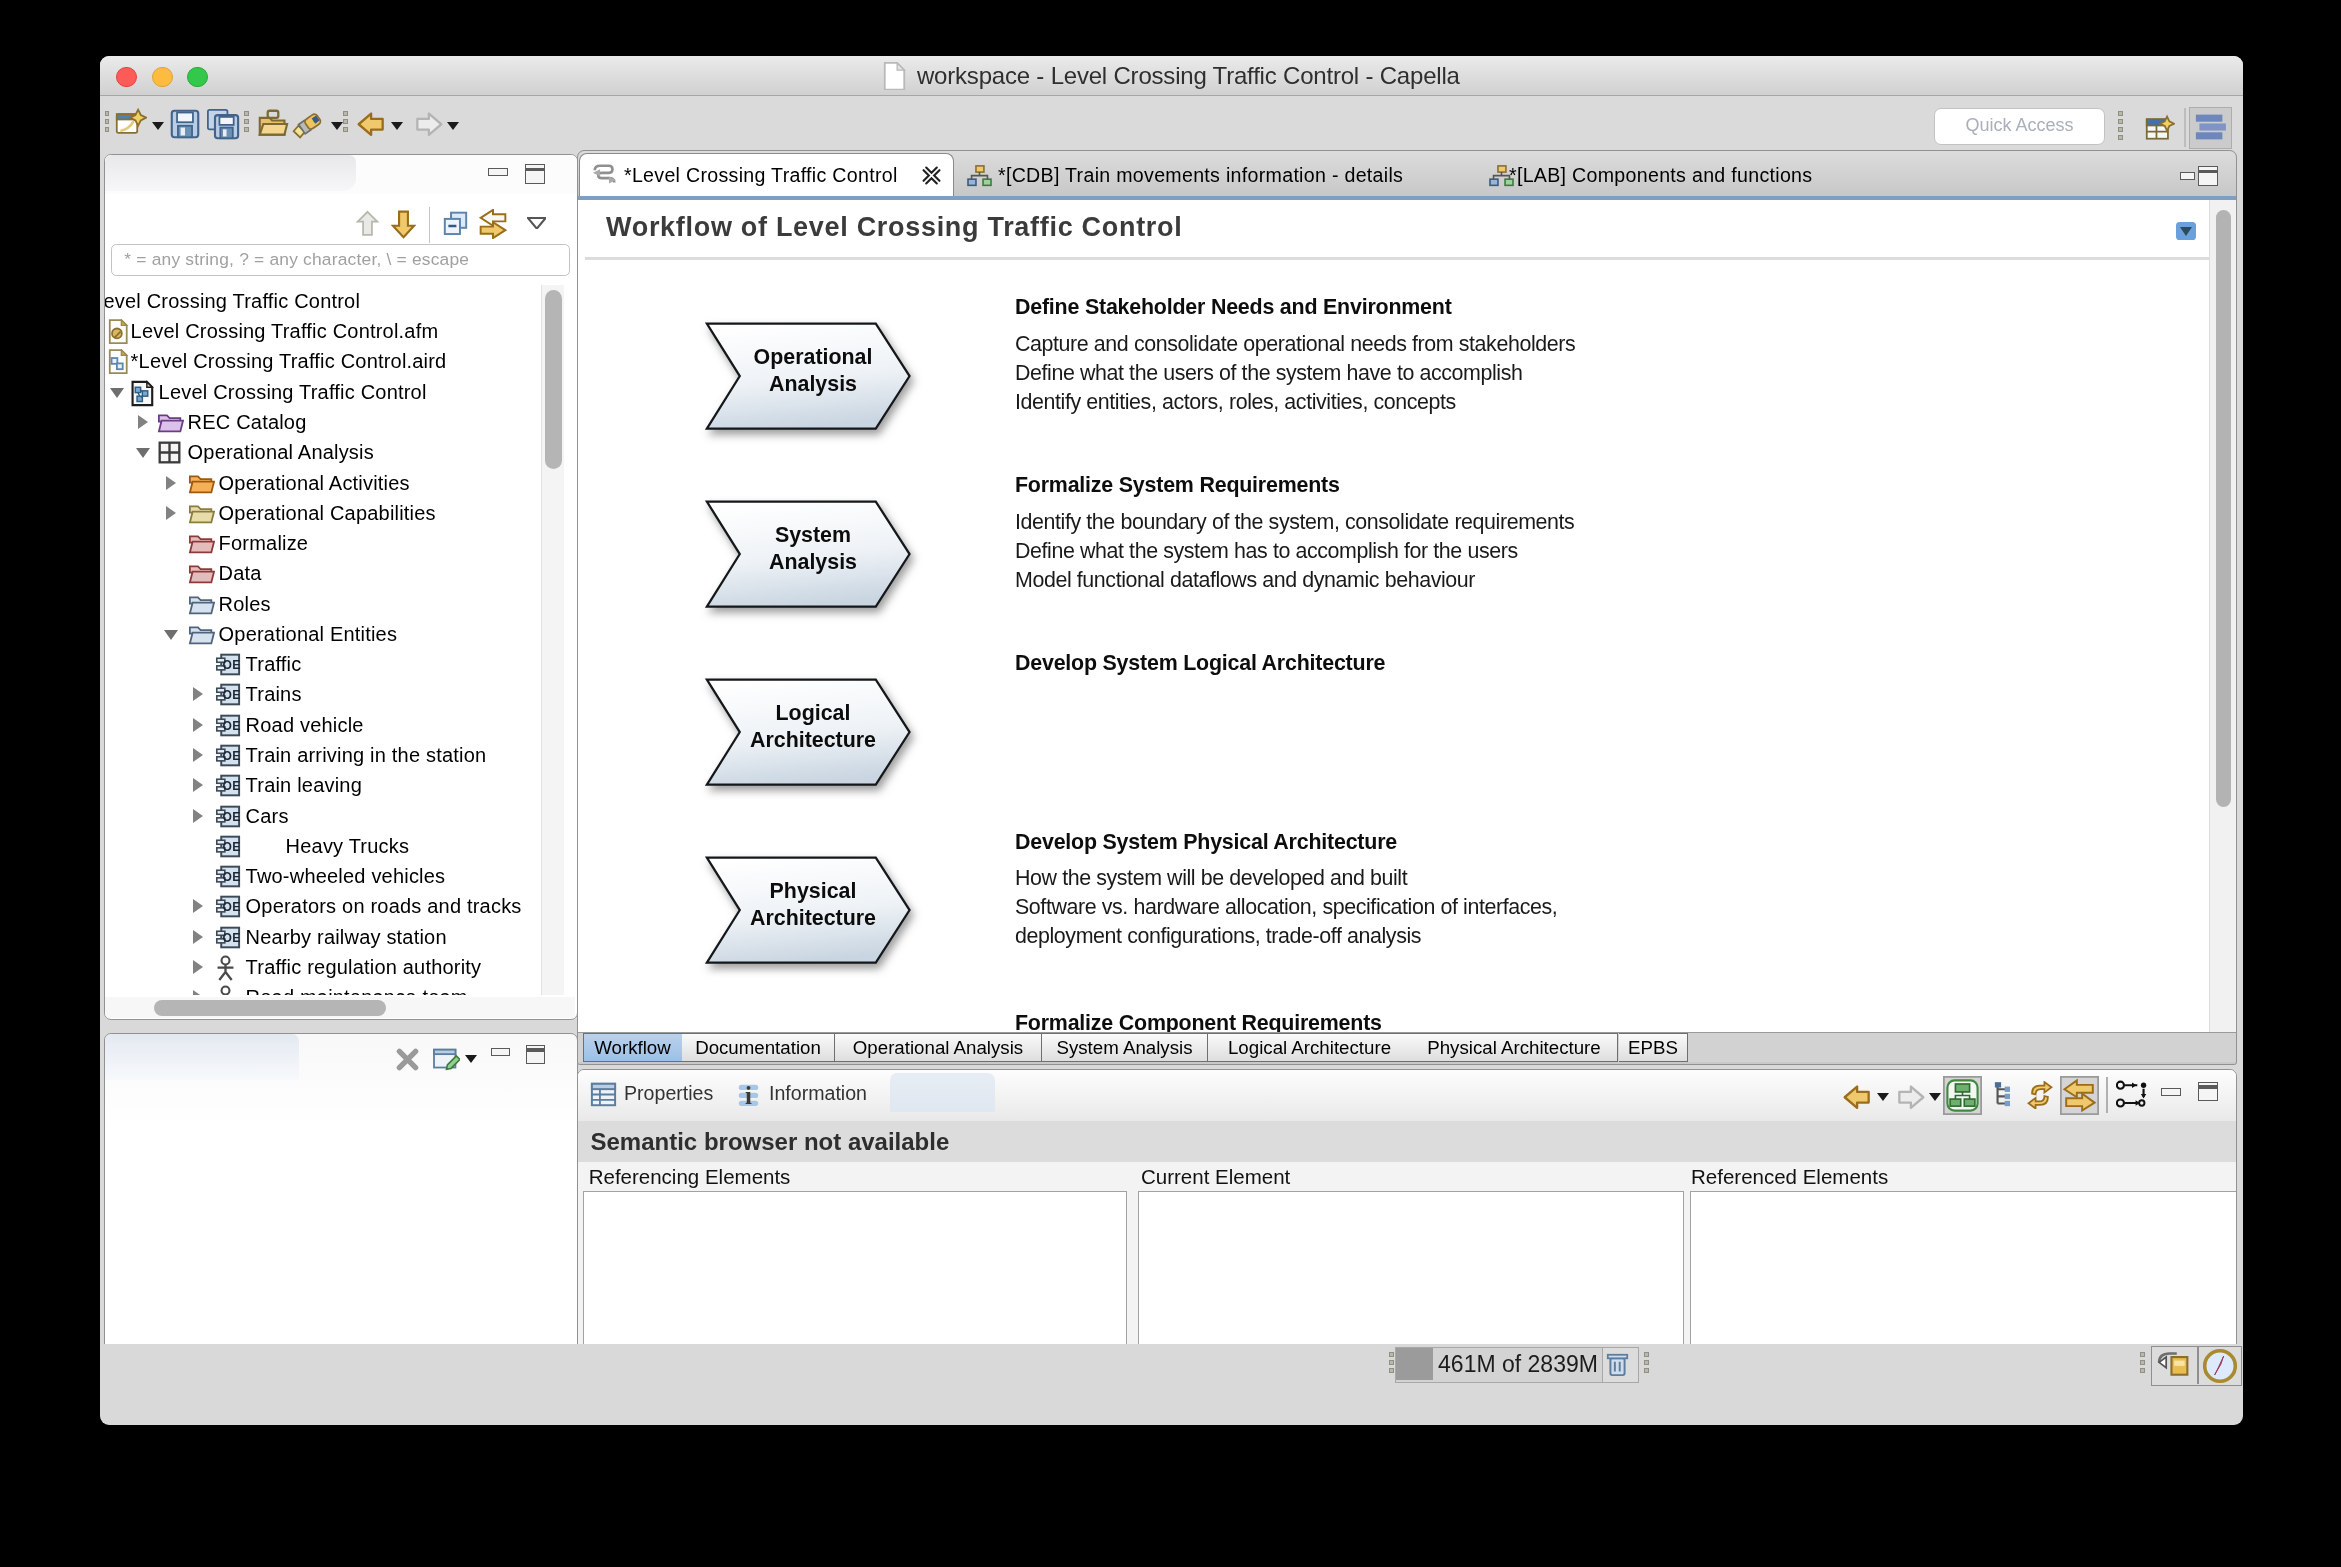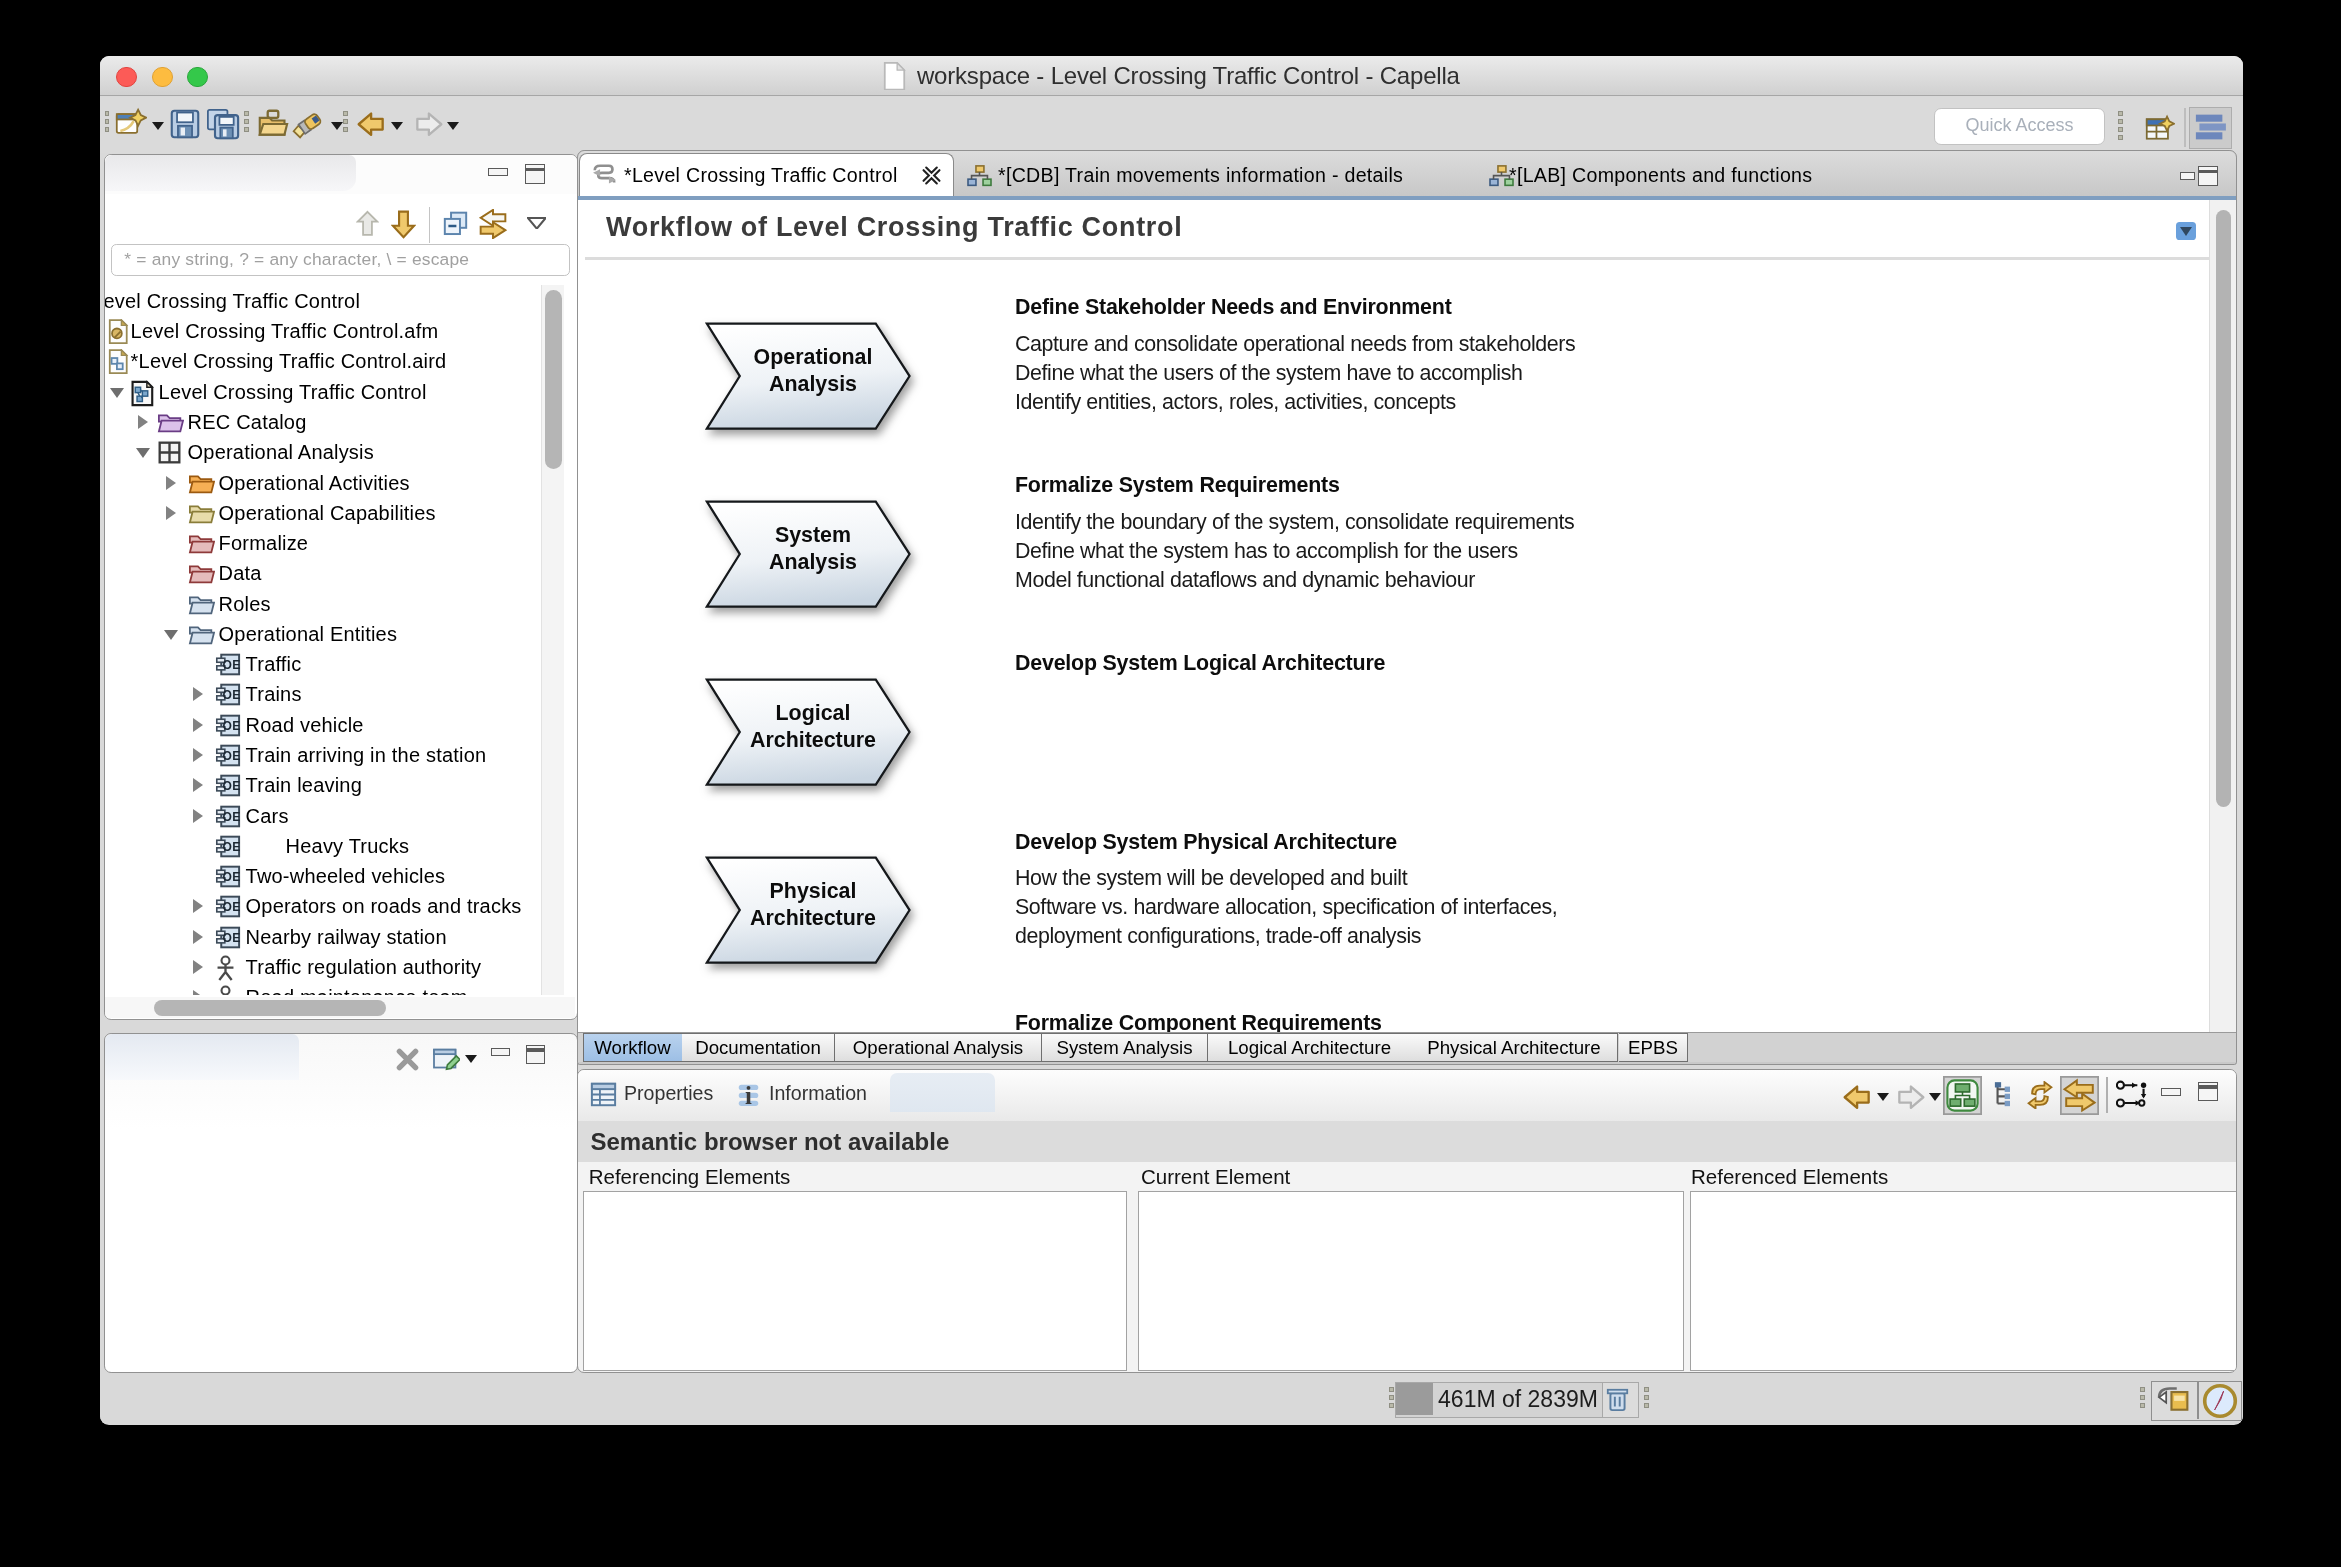--- a/index.html
+++ b/index.html
@@ -48,21 +48,21 @@
 #edvthumb { position:absolute; left:6.2px; top:9.8px; width:15px; height:597px; background:#b3b3b3; border-radius:8px; }
 #edbottabs { position:absolute; left:0; top:881px; width:100%; height:30px; background:#d2d2d2; border-top:0.9px solid #9a9a9a; }
 .btab { position:absolute; top:0; height:29px; border:0.9px solid #6f6f6f; border-left:none; background:linear-gradient(#fafafa,#dedede); font-size:18.7px; line-height:28px; text-align:center; color:#000; white-space:nowrap; overflow:hidden; }
 .btab.sel { background:linear-gradient(#b9d2ee,#9dbfe5); border-left:0.9px solid #6f6f6f; }
 #props { left:477px; top:1013px; width:1660px; height:304px; background:#f3f3f3; }
 #ptabs { position:absolute; left:0; top:0; width:100%; height:51px; background:linear-gradient(#fdfdfd,#e9e9e9); }
 #pgray { position:absolute; left:0; top:51px; width:100%; height:41px; background:#dcdcdc; }
 #pgray b { position:absolute; left:12.5px; top:7.1px; font-size:24px; color:#2e2e2e; }
 .plabel { position:absolute; top:95px; font-size:20.5px; color:#111; }
 .pbox { position:absolute; top:121px; height:180px; background:#fff; border:1.8px solid #a2a2a2; }
-#status { position:absolute; left:0; top:1323px; width:100%; height:45px; background:#d9d9d9; }
+#status { position:absolute; left:0; top:1288px; width:100%; height:45px; background:#d9d9d9; }
 #heap { position:absolute; left:1295px; top:2.7px; width:208px; height:36px; border:1.8px solid #a8a8a8; background:#d3d3d3; }
 #heapfill { position:absolute; left:0; top:0; width:37px; height:32px; background:#9b9b9b; }
 #heaptxt { position:absolute; left:39px; top:0; width:166px; height:32px; font-size:23px; line-height:32px; color:#1c1c1c; text-align:center; }
 #trashcell { position:absolute; left:1503px; top:2.7px; width:36px; height:36px; border:1.8px solid #a8a8a8; border-left:none; background:#dcdcdc; }
 #stright { position:absolute; left:2051px; top:1.8px; width:91px; height:40px; border:1.8px solid #8f8f8f; background:#dcdcdc; }
 #stright .div { position:absolute; left:45px; top:0; width:1.8px; height:37px; background:#8f8f8f; }
 </style>
 </head>
 <body>
 <div id="win">

